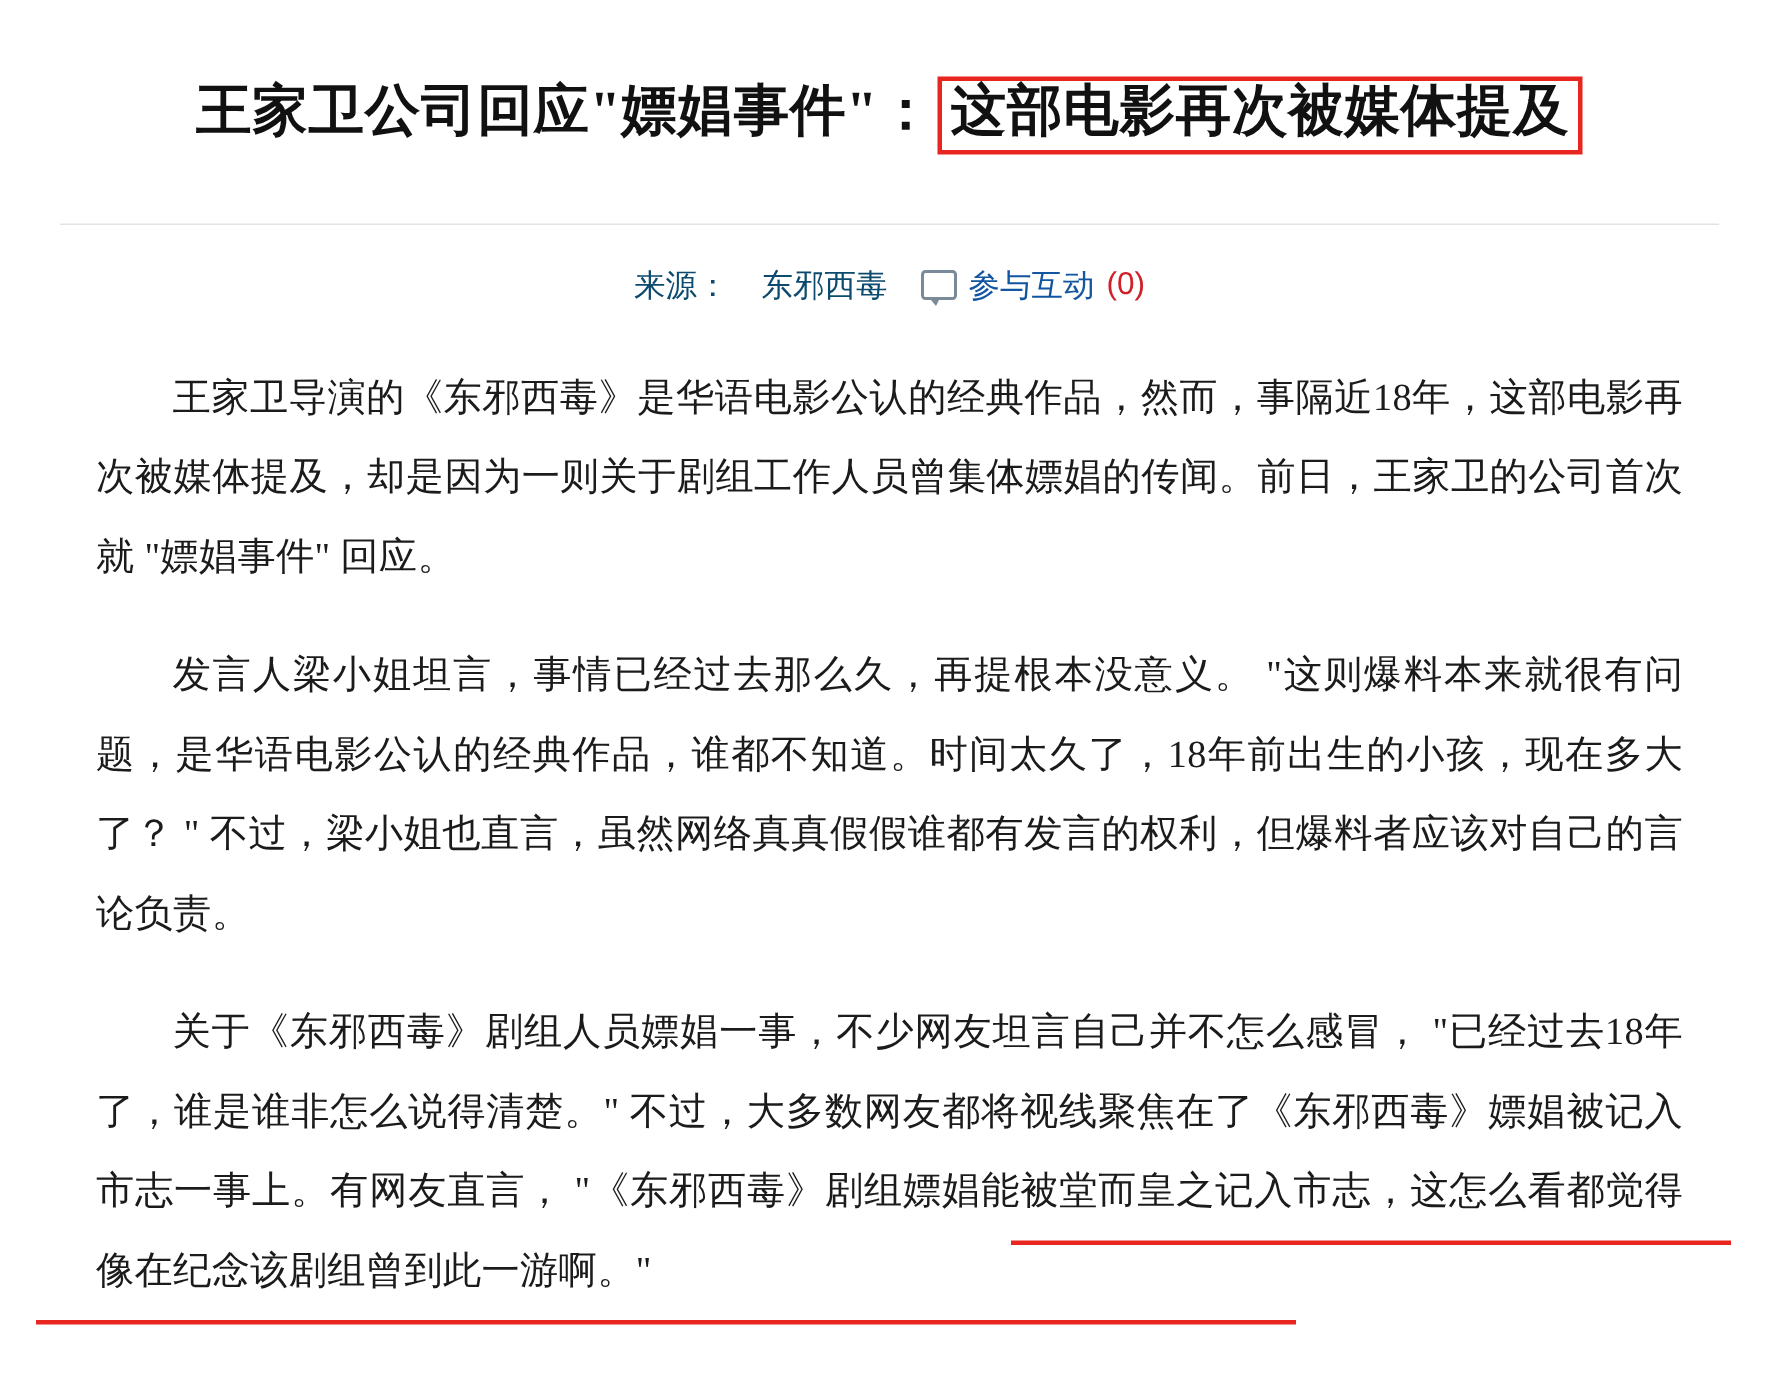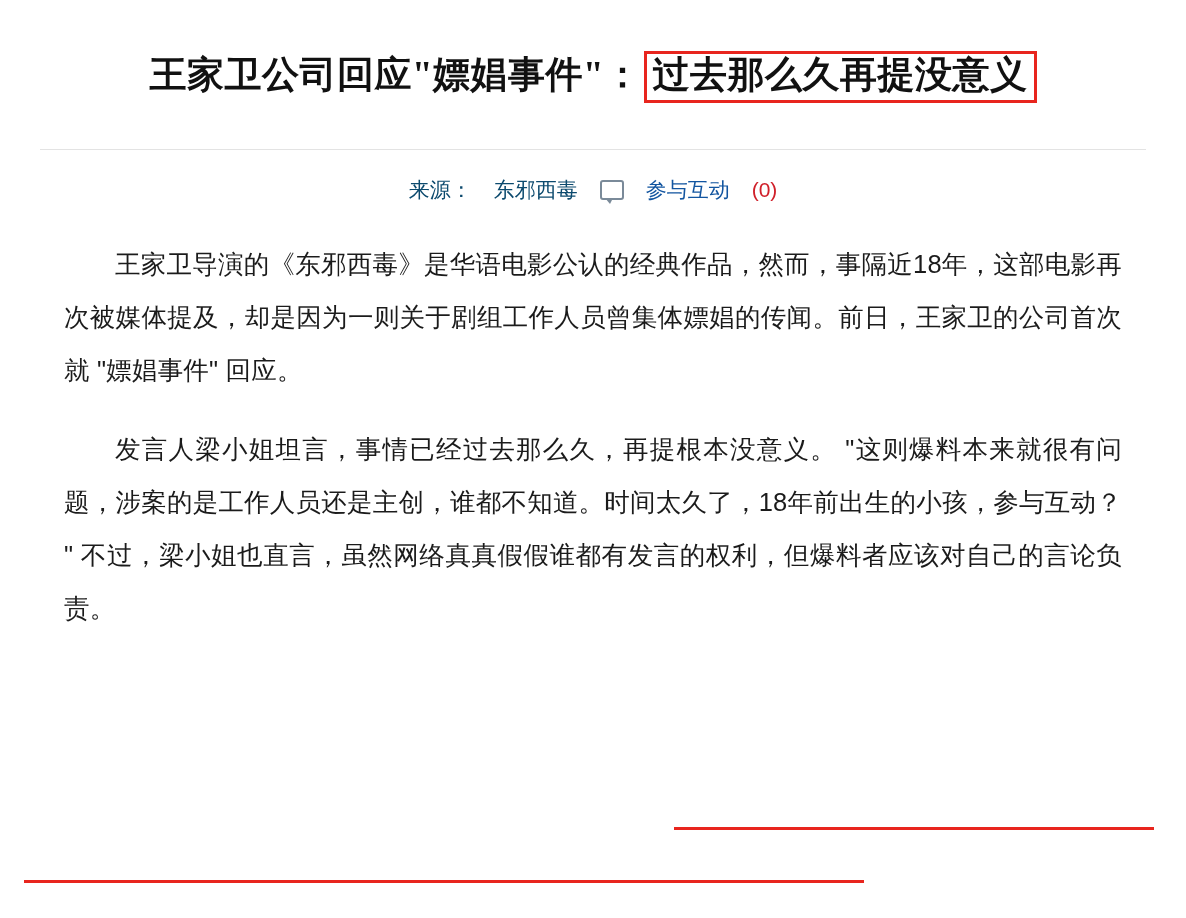--- a/index.html
+++ b/index.html
@@ -64,21 +64,21 @@
     padding: 26px 0 22px 0;
     font-size: 21px;
     color: #444444;
     font-family: "Liberation Sans", sans-serif;
   }
   .meta .date { color: #3c3c3c; letter-spacing: 0.4px; }
   .meta .source { color: #0c4a6e; }
   .meta .interact {
     display: flex;
     align-items: center;
-    gap: 22px;
+    gap: 8px;
   }
   .meta .interact a {
     color: #1255a0;
     text-decoration: none;
   }
   .meta .interact .count { color: #d0202a; }
   .bubble-icon {
     display: inline-block;
     width: 20px;
     height: 16px;
@@ -107,55 +107,57 @@
     font-family: "Liberation Sans", sans-serif;
     font-size: 25.5px;
     line-height: 53px;
     color: #1b1b1b;
     letter-spacing: 0.2px;
     text-align: justify;
   }
   .article p {
     margin: 0 0 26px 0;
     text-indent: 2em;
+    font-family: Liberation Serif, serif;
   }
   .article p:last-child { margin-bottom: 0; }
 
   .underline-bar {
     position: absolute;
     height: 3px;
     background: #e8251e;
   }
   #ubar1 { left: 674px; top: 827px; width: 480px; }
   #ubar2 { left: 24px;  top: 880px; width: 840px; }
 </style>
 </head>
 <body>
 
 <div class="page">
 
   <div class="title-row">
     <h1 class="title">
-      <span class="t-main">王家卫公司回应"嫖娼事件"：</span><span class="t-boxed">过去那么久再提没意义</span>
+      <span class="t-main">王家卫公司回应"嫖娼事件"：</span><span class="t-boxed">这部电影再次被媒体提及</span>
     </h1>
   </div>
 
   <div class="divider"></div>
 
   <div class="meta">
     <span class="source">来源：</span>
     <span class="source">东邪西毒</span>
     <span class="interact">
       <span class="bubble-icon"></span>
       <a href="#">参与互动</a>
       <span class="count">(0)</span>
     </span>
   </div>
 
   <div class="article">
     <p>王家卫导演的《东邪西毒》是华语电影公认的经典作品，然而，事隔近18年，这部电影再次被媒体提及，却是因为一则关于剧组工作人员曾集体嫖娼的传闻。前日，王家卫的公司首次就 "嫖娼事件" 回应。</p>
-    <p>发言人梁小姐坦言，事情已经过去那么久，再提根本没意义。 "这则爆料本来就很有问题，涉案的是工作人员还是主创，谁都不知道。时间太久了，18年前出生的小孩，参与互动？ " 不过，梁小姐也直言，虽然网络真真假假谁都有发言的权利，但爆料者应该对自己的言论负责。</p>
+    <p>发言人梁小姐坦言，事情已经过去那么久，再提根本没意义。 "这则爆料本来就很有问题，是华语电影公认的经典作品，谁都不知道。时间太久了，18年前出生的小孩，现在多大了？ " 不过，梁小姐也直言，虽然网络真真假假谁都有发言的权利，但爆料者应该对自己的言论负责。</p>
+    <p>关于《东邪西毒》剧组人员嫖娼一事，不少网友坦言自己并不怎么感冒， "已经过去18年了，谁是谁非怎么说得清楚。" 不过，大多数网友都将视线聚焦在了《东邪西毒》嫖娼被记入市志一事上。有网友直言， "《东邪西毒》剧组嫖娼能被堂而皇之记入市志，这怎么看都觉得像在纪念该剧组曾到此一游啊。"</p>
   </div>
 
   <div class="underline-bar" id="ubar1"></div>
   <div class="underline-bar" id="ubar2"></div>
 
 </div>
 
 </body></html>

